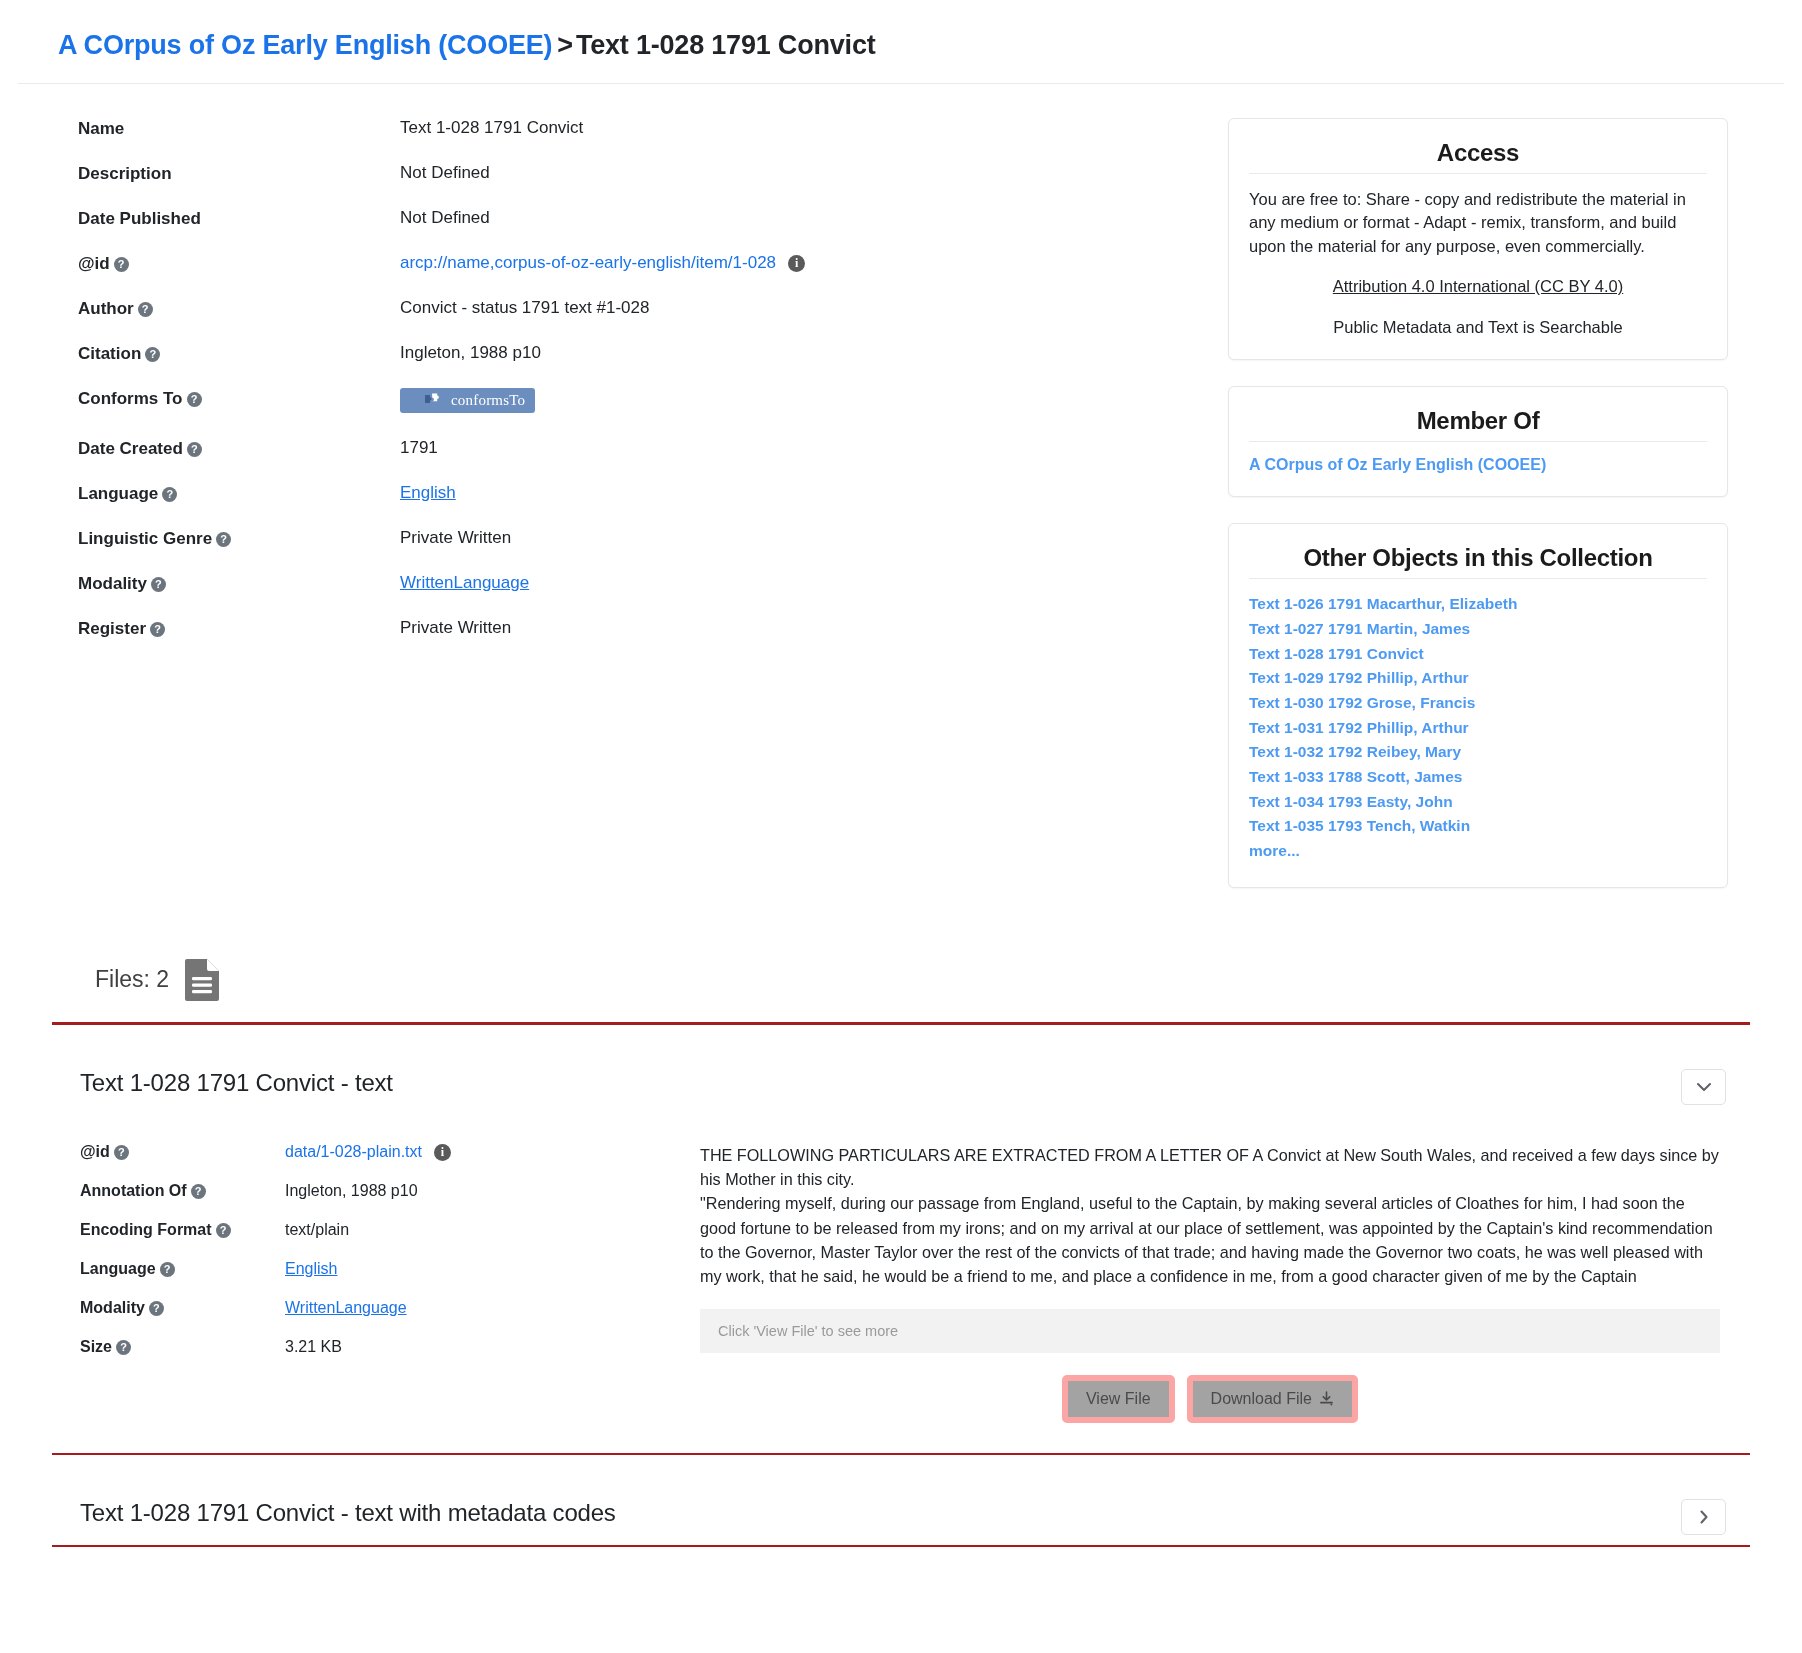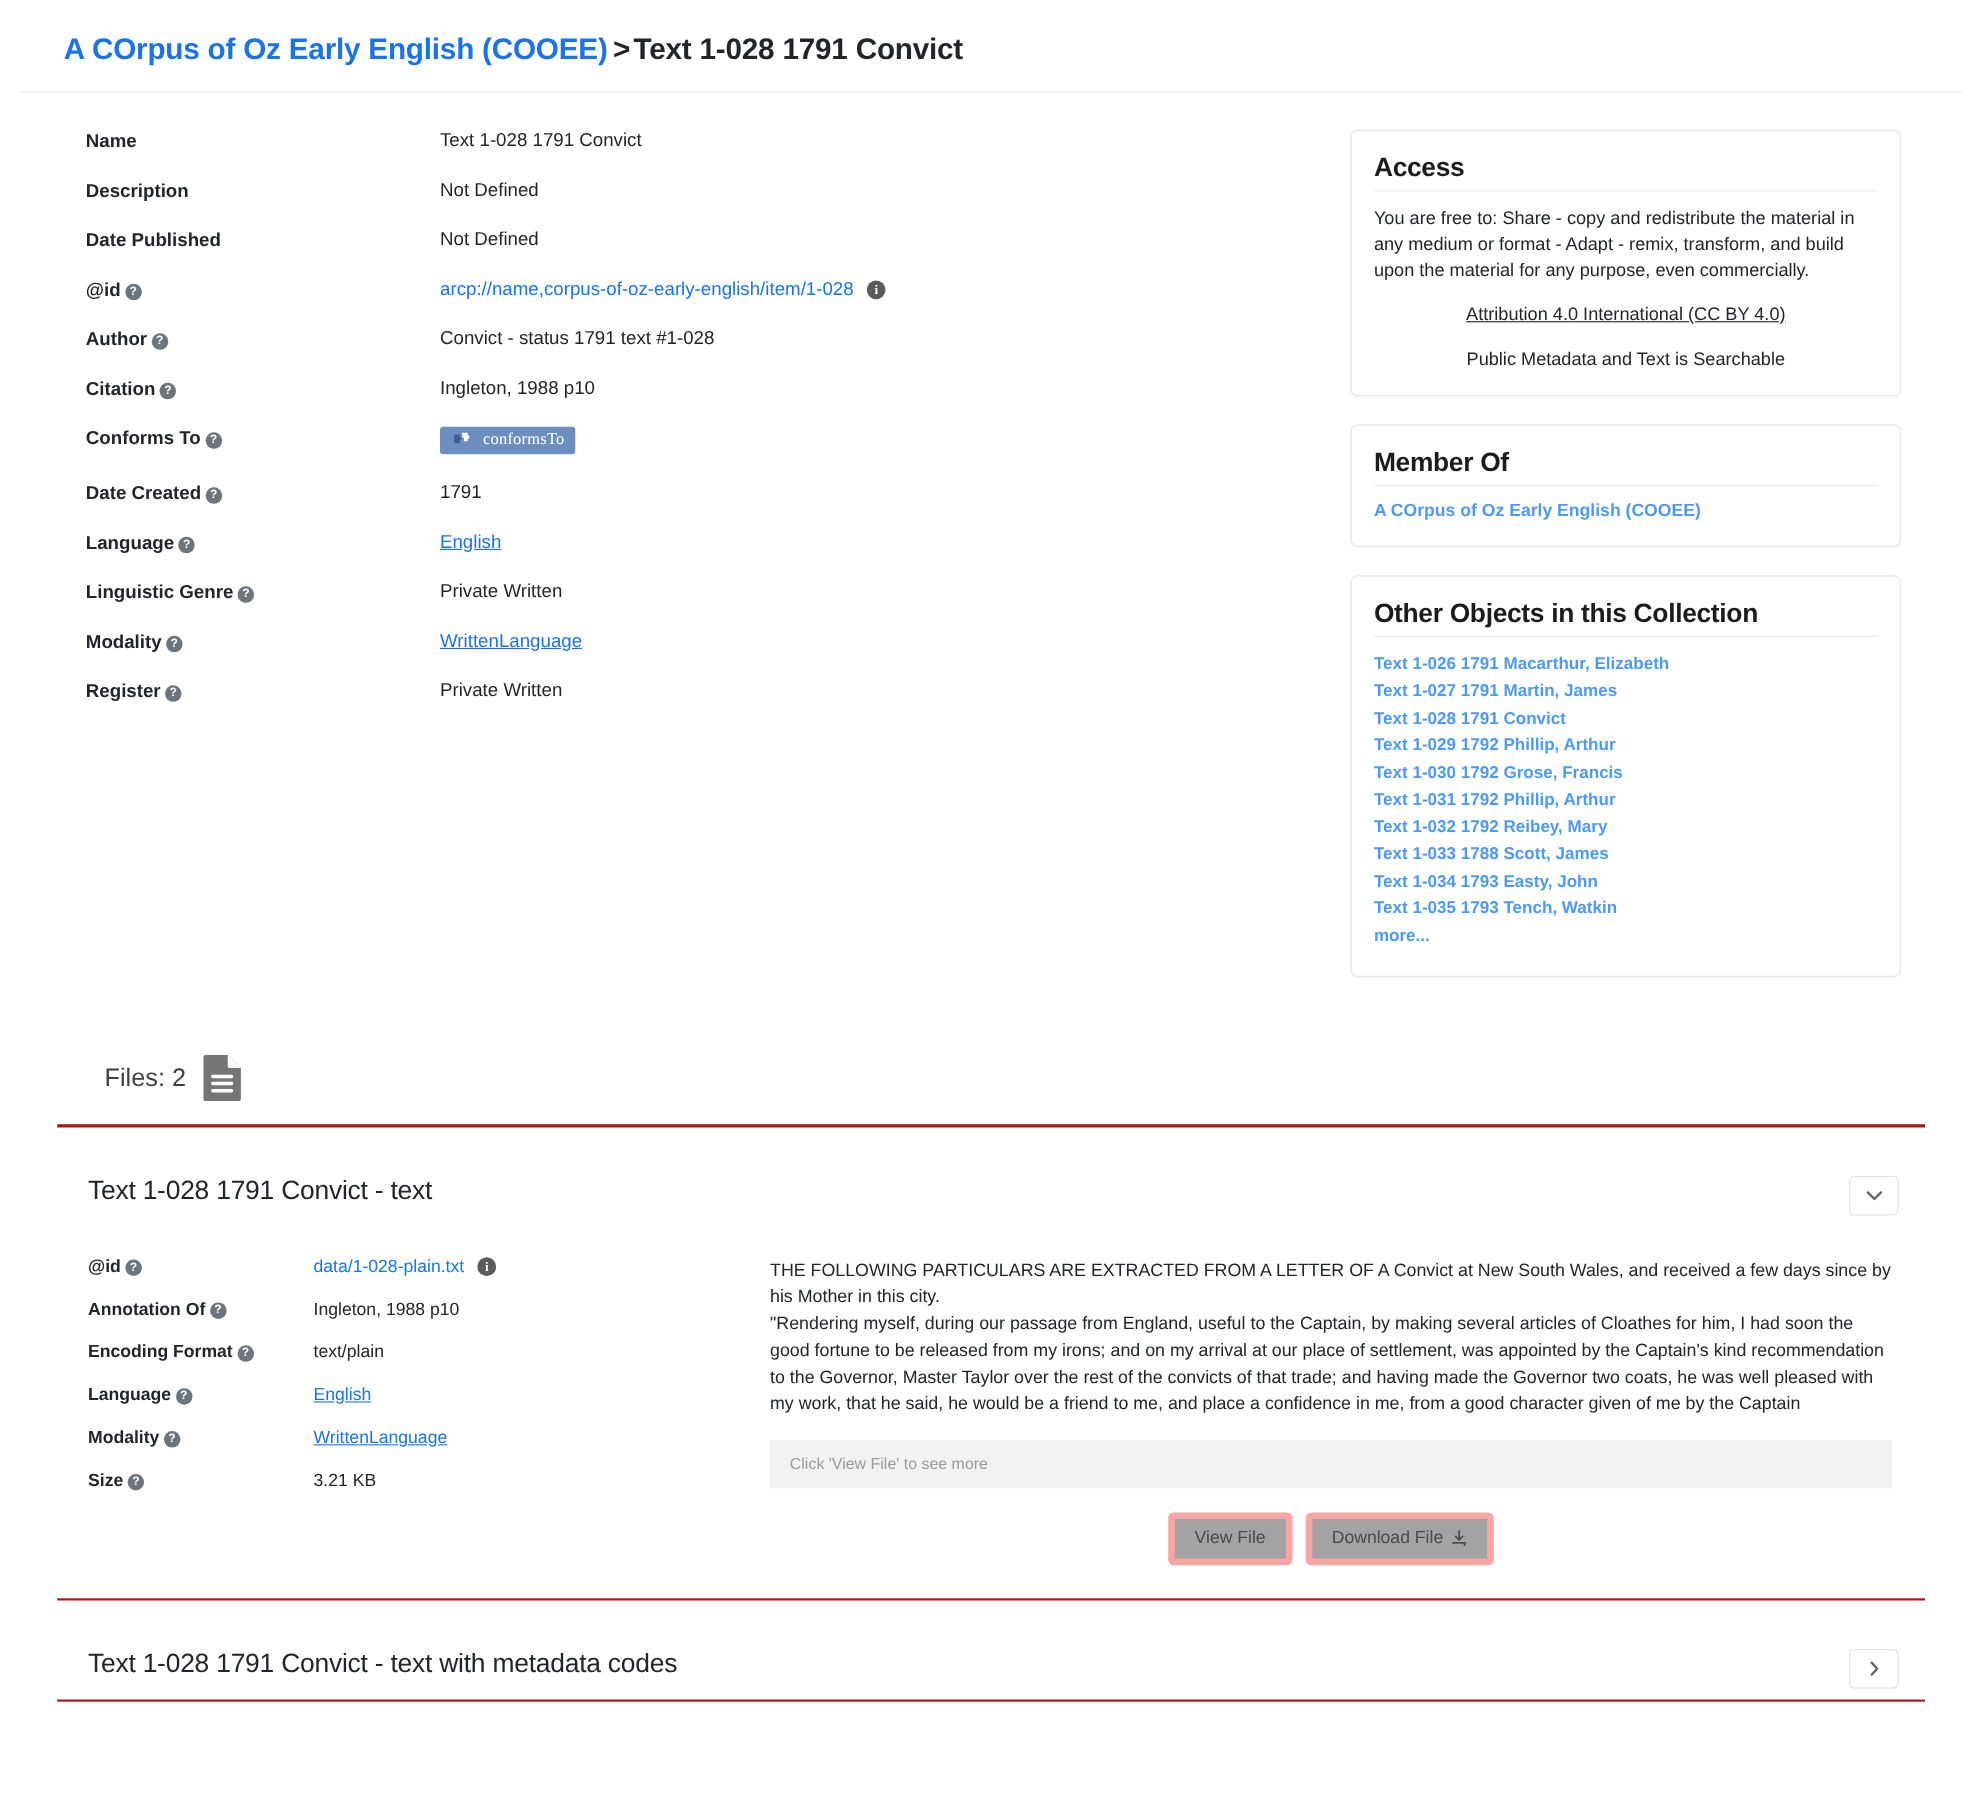--- a/index.html
+++ b/index.html
@@ -88,21 +88,21 @@
     vertical-align: 1px;
     cursor: pointer;
   }
 
   .conforms-badge {
     display: inline-flex;
     align-items: center;
     gap: 5px;
     background: #6c8ebf;
     border-radius: 3px;
-    padding: 4px 10px 4px 12px;
+    padding: 4px 10px 4px 24px;
     cursor: pointer;
   }
   .conforms-badge .puzzle { display: block; }
   .conforms-badge .ctext {
     color: #ffffff;
     font-family: "Liberation Serif", serif;
     font-size: 15px;
     letter-spacing: 0.2px;
   }
 
@@ -114,20 +114,21 @@
     padding: 20px 20px 22px 20px;
     margin-bottom: 26px;
     box-shadow: 0 1px 2px rgba(0,0,0,0.045);
   }
   .card h2 {
     margin: 0 0 6px 0;
     font-size: 24px;
     font-weight: 700;
     letter-spacing: -0.3px;
     color: #1b1b1b;
+    text-align: center;
   }
   .card .rule { border-top: 1px solid #e8eaec; margin: 6px 0 14px 0; }
   .card p {
     margin: 0;
     font-size: 16.5px;
     line-height: 1.42;
     color: #212529;
   }
   .card .centered { text-align: center; }
   .card .license-link {

